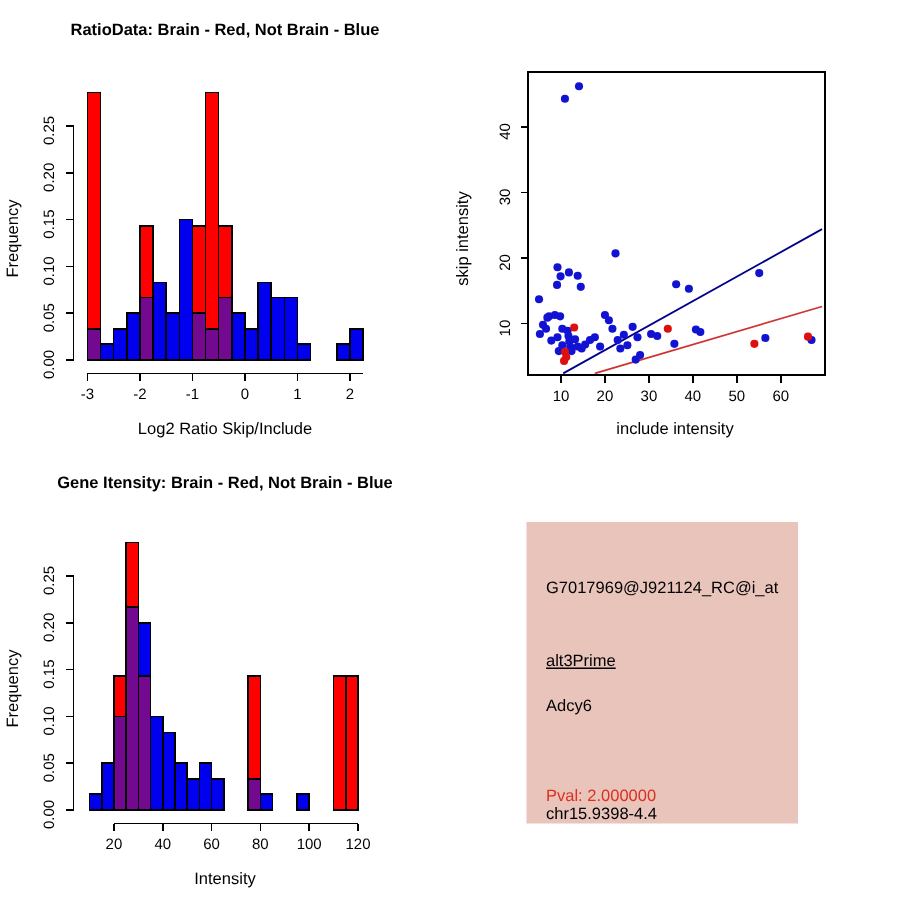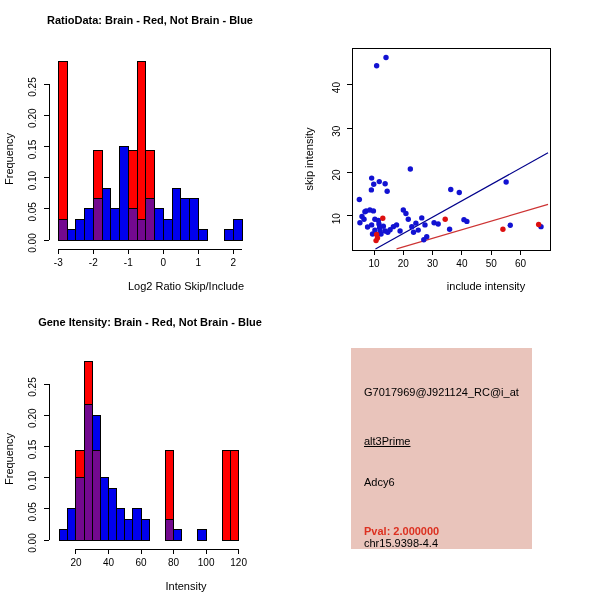--- a/index.html
+++ b/index.html
@@ -6,30 +6,30 @@
   .stage{position:relative;width:600px;height:600px;background:#ffffff;overflow:hidden;
          font-family:"Liberation Sans", sans-serif;}
   .panel{position:absolute;width:300px;height:300px;}
   #panel-tl{left:0;top:0;}
   #panel-tr{left:300px;top:0;}
   #panel-bl{left:0;top:300px;}
   #panel-br{left:300px;top:300px;}
   .panel svg{position:absolute;left:0;top:0;}
   .ptitle{position:absolute;left:0;top:14px;width:300px;text-align:center;
           font-size:11px;font-weight:bold;color:#000;white-space:nowrap;letter-spacing:0px;}
-  .xlab{position:absolute;left:0;top:280px;width:300px;text-align:center;font-size:11px;color:#000;padding-left:36px;}
+  .xlab{position:absolute;left:0;top:280px;width:300px;text-align:center;font-size:11px;color:#000;}
   .ylab{position:absolute;left:-136px;top:153px;width:290px;text-align:center;font-size:11px;color:#000;
         transform:rotate(-90deg);}
   .info-box{position:absolute;left:51px;top:48px;width:181px;height:201px;}
   .info-line{position:absolute;left:13px;font-size:11px;color:#000;white-space:nowrap;}
   .il0{top:38px;}
   .il1{top:87px;text-decoration:underline;}
-  .il2{top:128px;text-align:center;}
+  .il2{top:117px;text-align:center;}
   .il3{top:149px;margin-top:40px;}
-  .il4{top:177px;font-weight:bold;}
+  .il4{top:177px;}
 </style>
 </head>
 <body>
 
 <div class="stage">
 
   <section class="panel" id="panel-tl">
     <svg id="svg-ratio" width="300" height="300">
         <line x1="49" y1="84" x2="49" y2="240" stroke="#000" shape-rendering="crispEdges"></line>
         <line x1="44" y1="240" x2="49" y2="240" stroke="#000" shape-rendering="crispEdges"></line>

